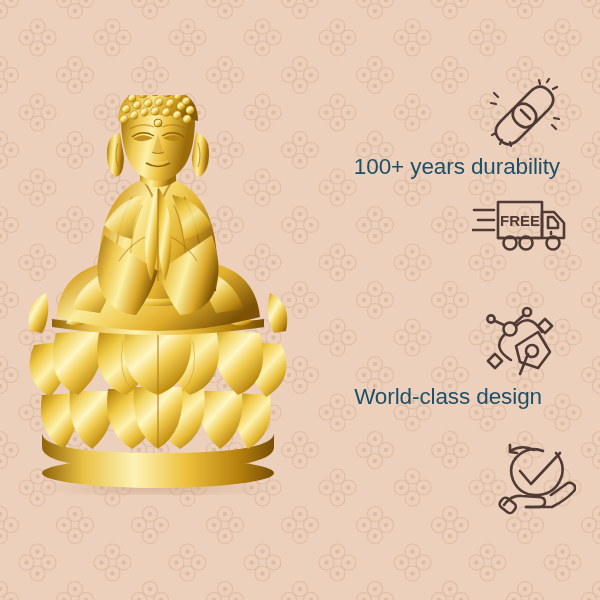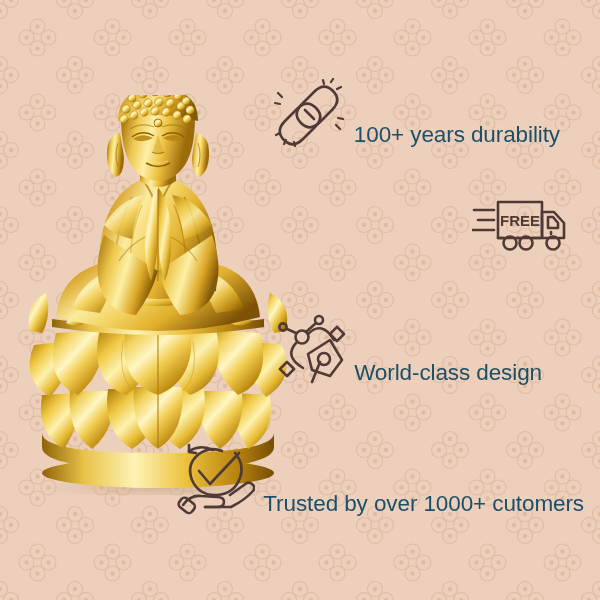--- a/index.html
+++ b/index.html
@@ -18,35 +18,35 @@
     opacity:.55;
     pointer-events:none;
   }
   
   #statue{
     position:absolute;left:8px;top:95px;width:300px;height:400px;
   }
   
   .feature{
     position:absolute;
-    display:flex;align-items:flex-end;
+    display:flex;flex-direction:column;align-items:flex-end;
   }
   .feature .icon-wrap{
     display:block;line-height:0;margin-right:8px;
   }
   .feature .f-text{
     color:#1d5068;
     font-size:22.5px;
     letter-spacing:-0.1px;
     white-space:nowrap;
     margin-top:6px;
   }
   #feature-0{right:30px;top:78px;}
   #feature-1{right:20px;top:196px;justify-content:center;}
-  #feature-2{right:38px;top:312px;}
+  #feature-2{right:38px;top:304px;}
   #feature-3{right:16px;top:443px;}
   #feature-0 .f-text{margin-right:10px;}
   #feature-1 .f-text{margin-right:2px;}
   #feature-2 .f-text{margin-right:20px;}
   #feature-3 .f-text{margin-right:0px;}
 </style>
 </head>
 <body>
 
 <div id="stage">
@@ -360,16 +360,15 @@
           <path d="M60 10 q10 12 5 25 q-6 16 -23 17 q-18 1 -25 -15 q-6 -16 7 -26 q11 -8 23 -3"></path>
           <path d="M24 28 l11 13 l29 -31"></path>
           <path d="M8 62 q7 -10 18 -9 l16 1 q7 0 7 5 q0 5 -7 5 l-12 0"></path>
           <path d="M30 64 l26 0 q14 -7 22 -16 q3 -4 -1 -7 q-4 -3 -8 1 l-14 10"></path>
           <g transform="rotate(38 13 64)">
               <rect x="3" y="58" width="16" height="11" rx="4"></rect>
             </g>
         </g>
       </svg>
     </span>
-    <span class="f-text">Trusted by over 1000+ cutomers</span>
   </div>
 
 </div>
 
 </body></html>

